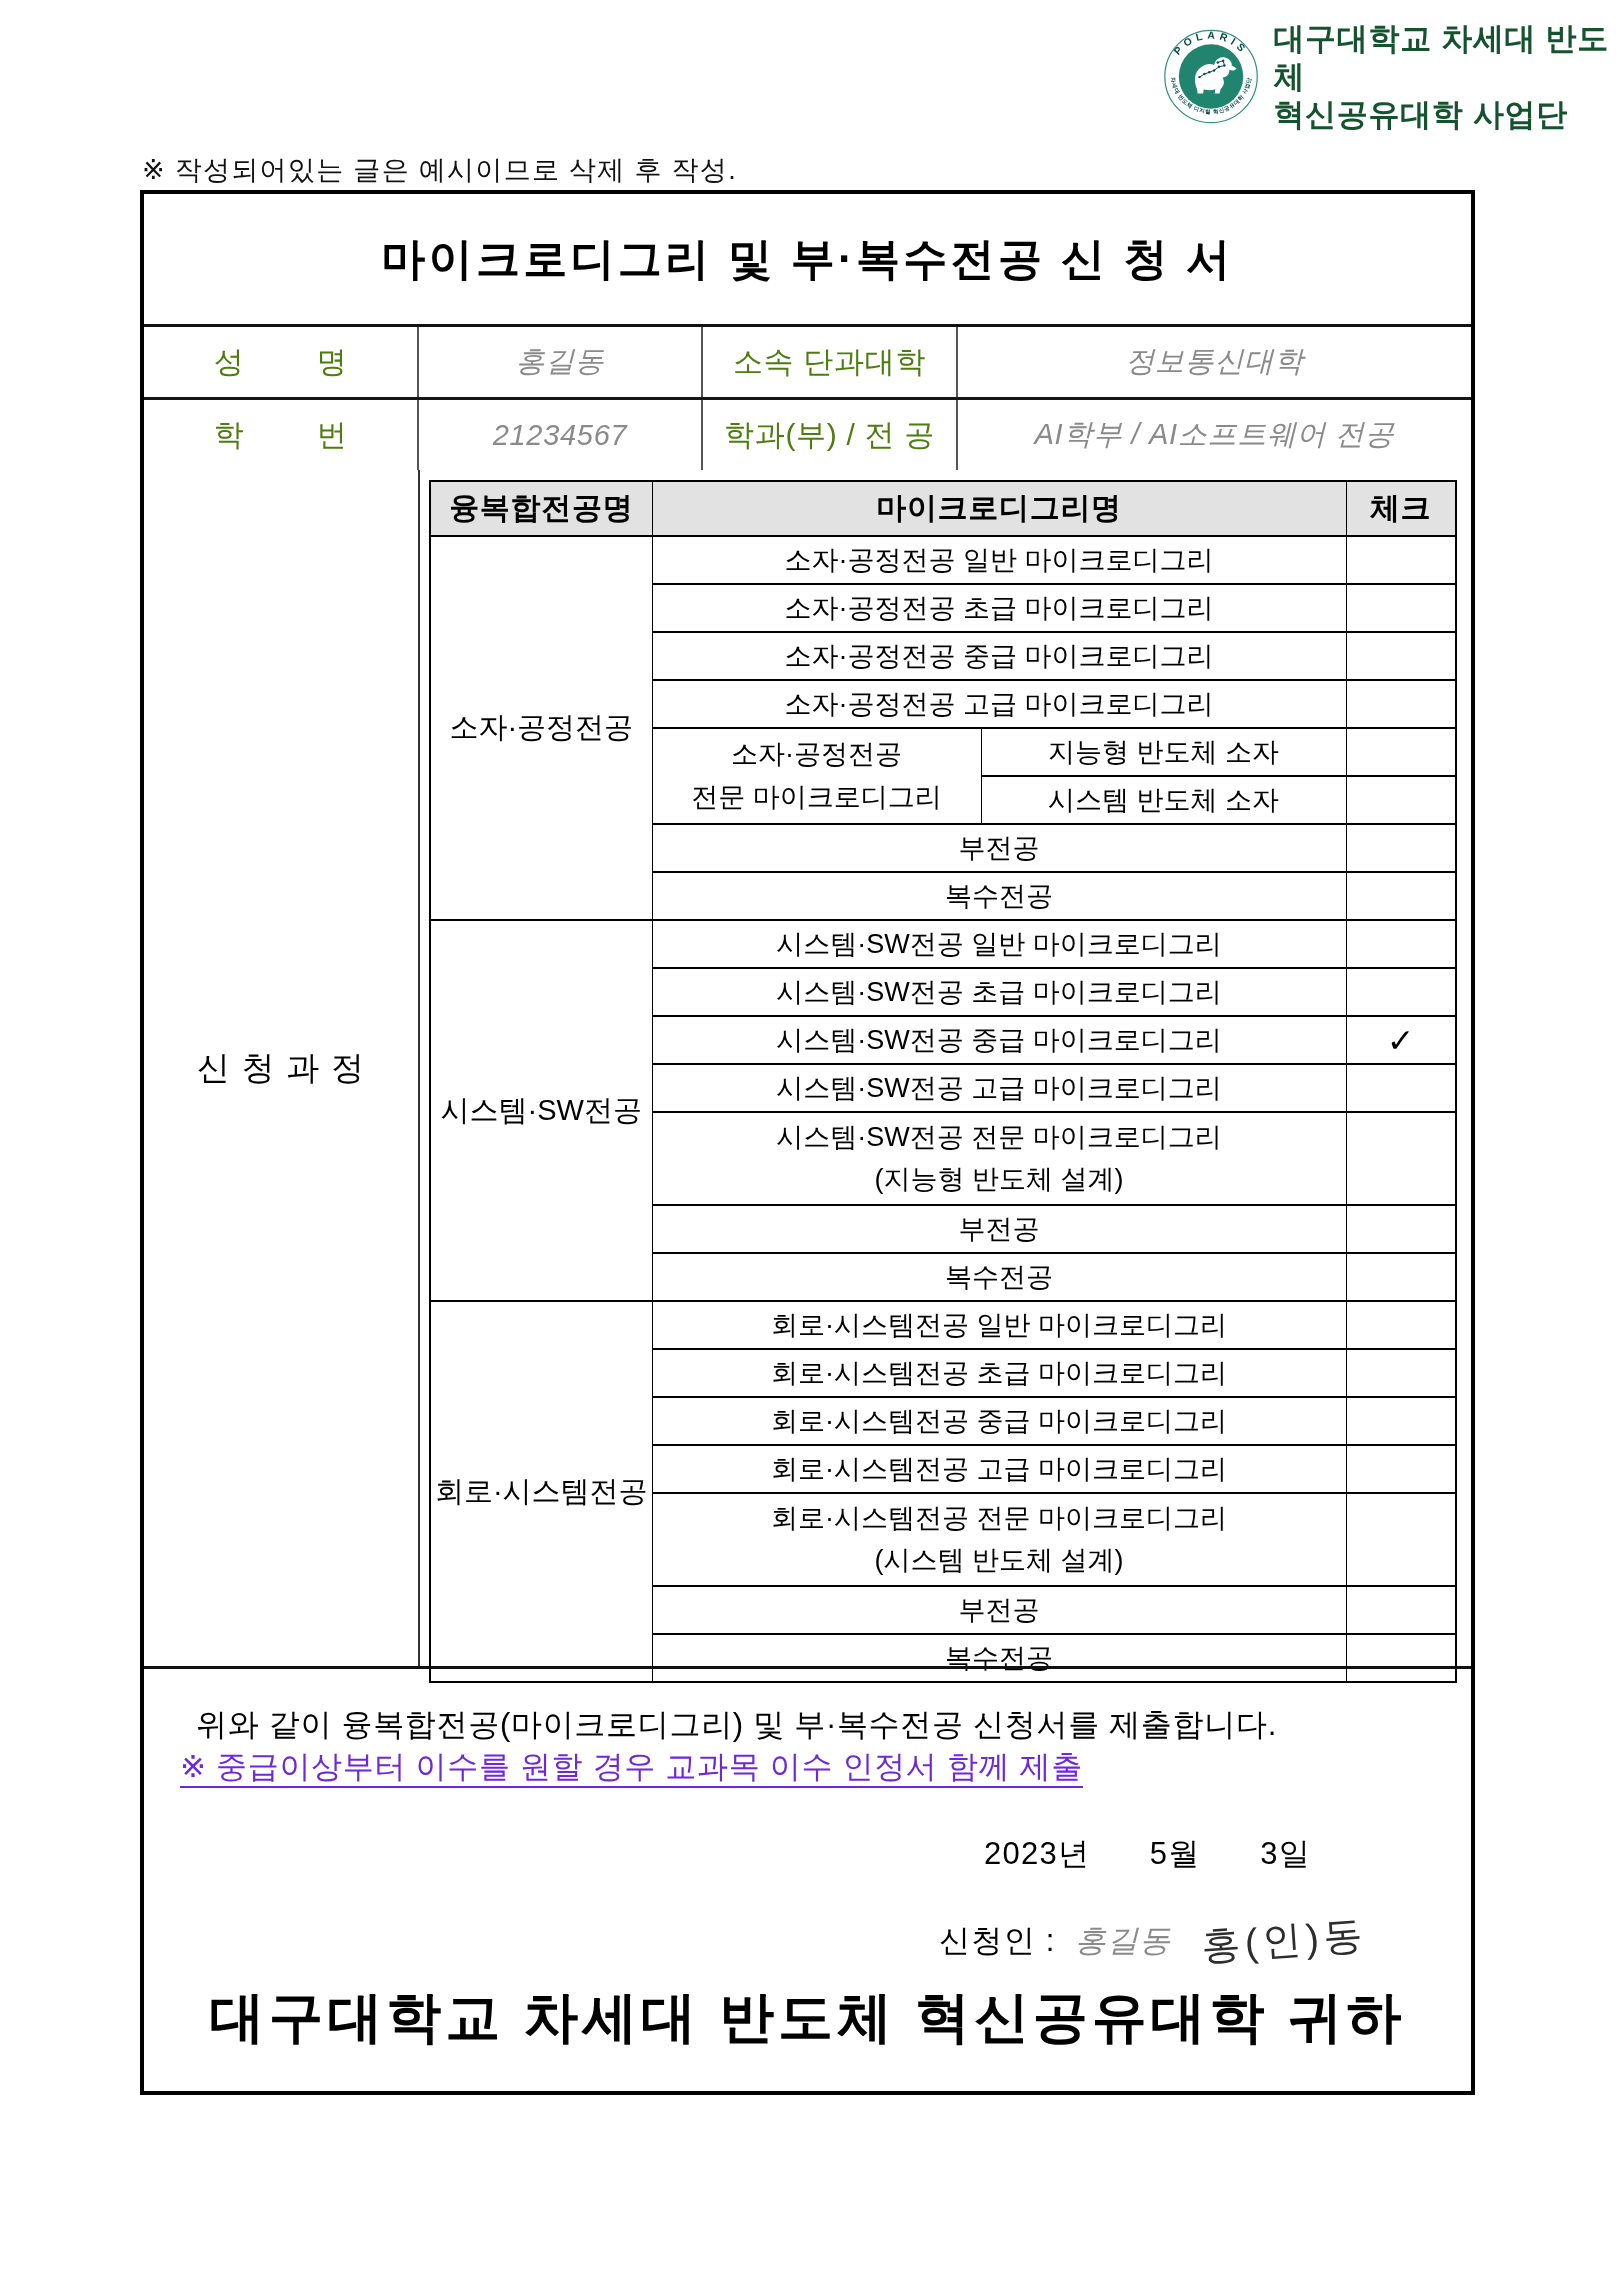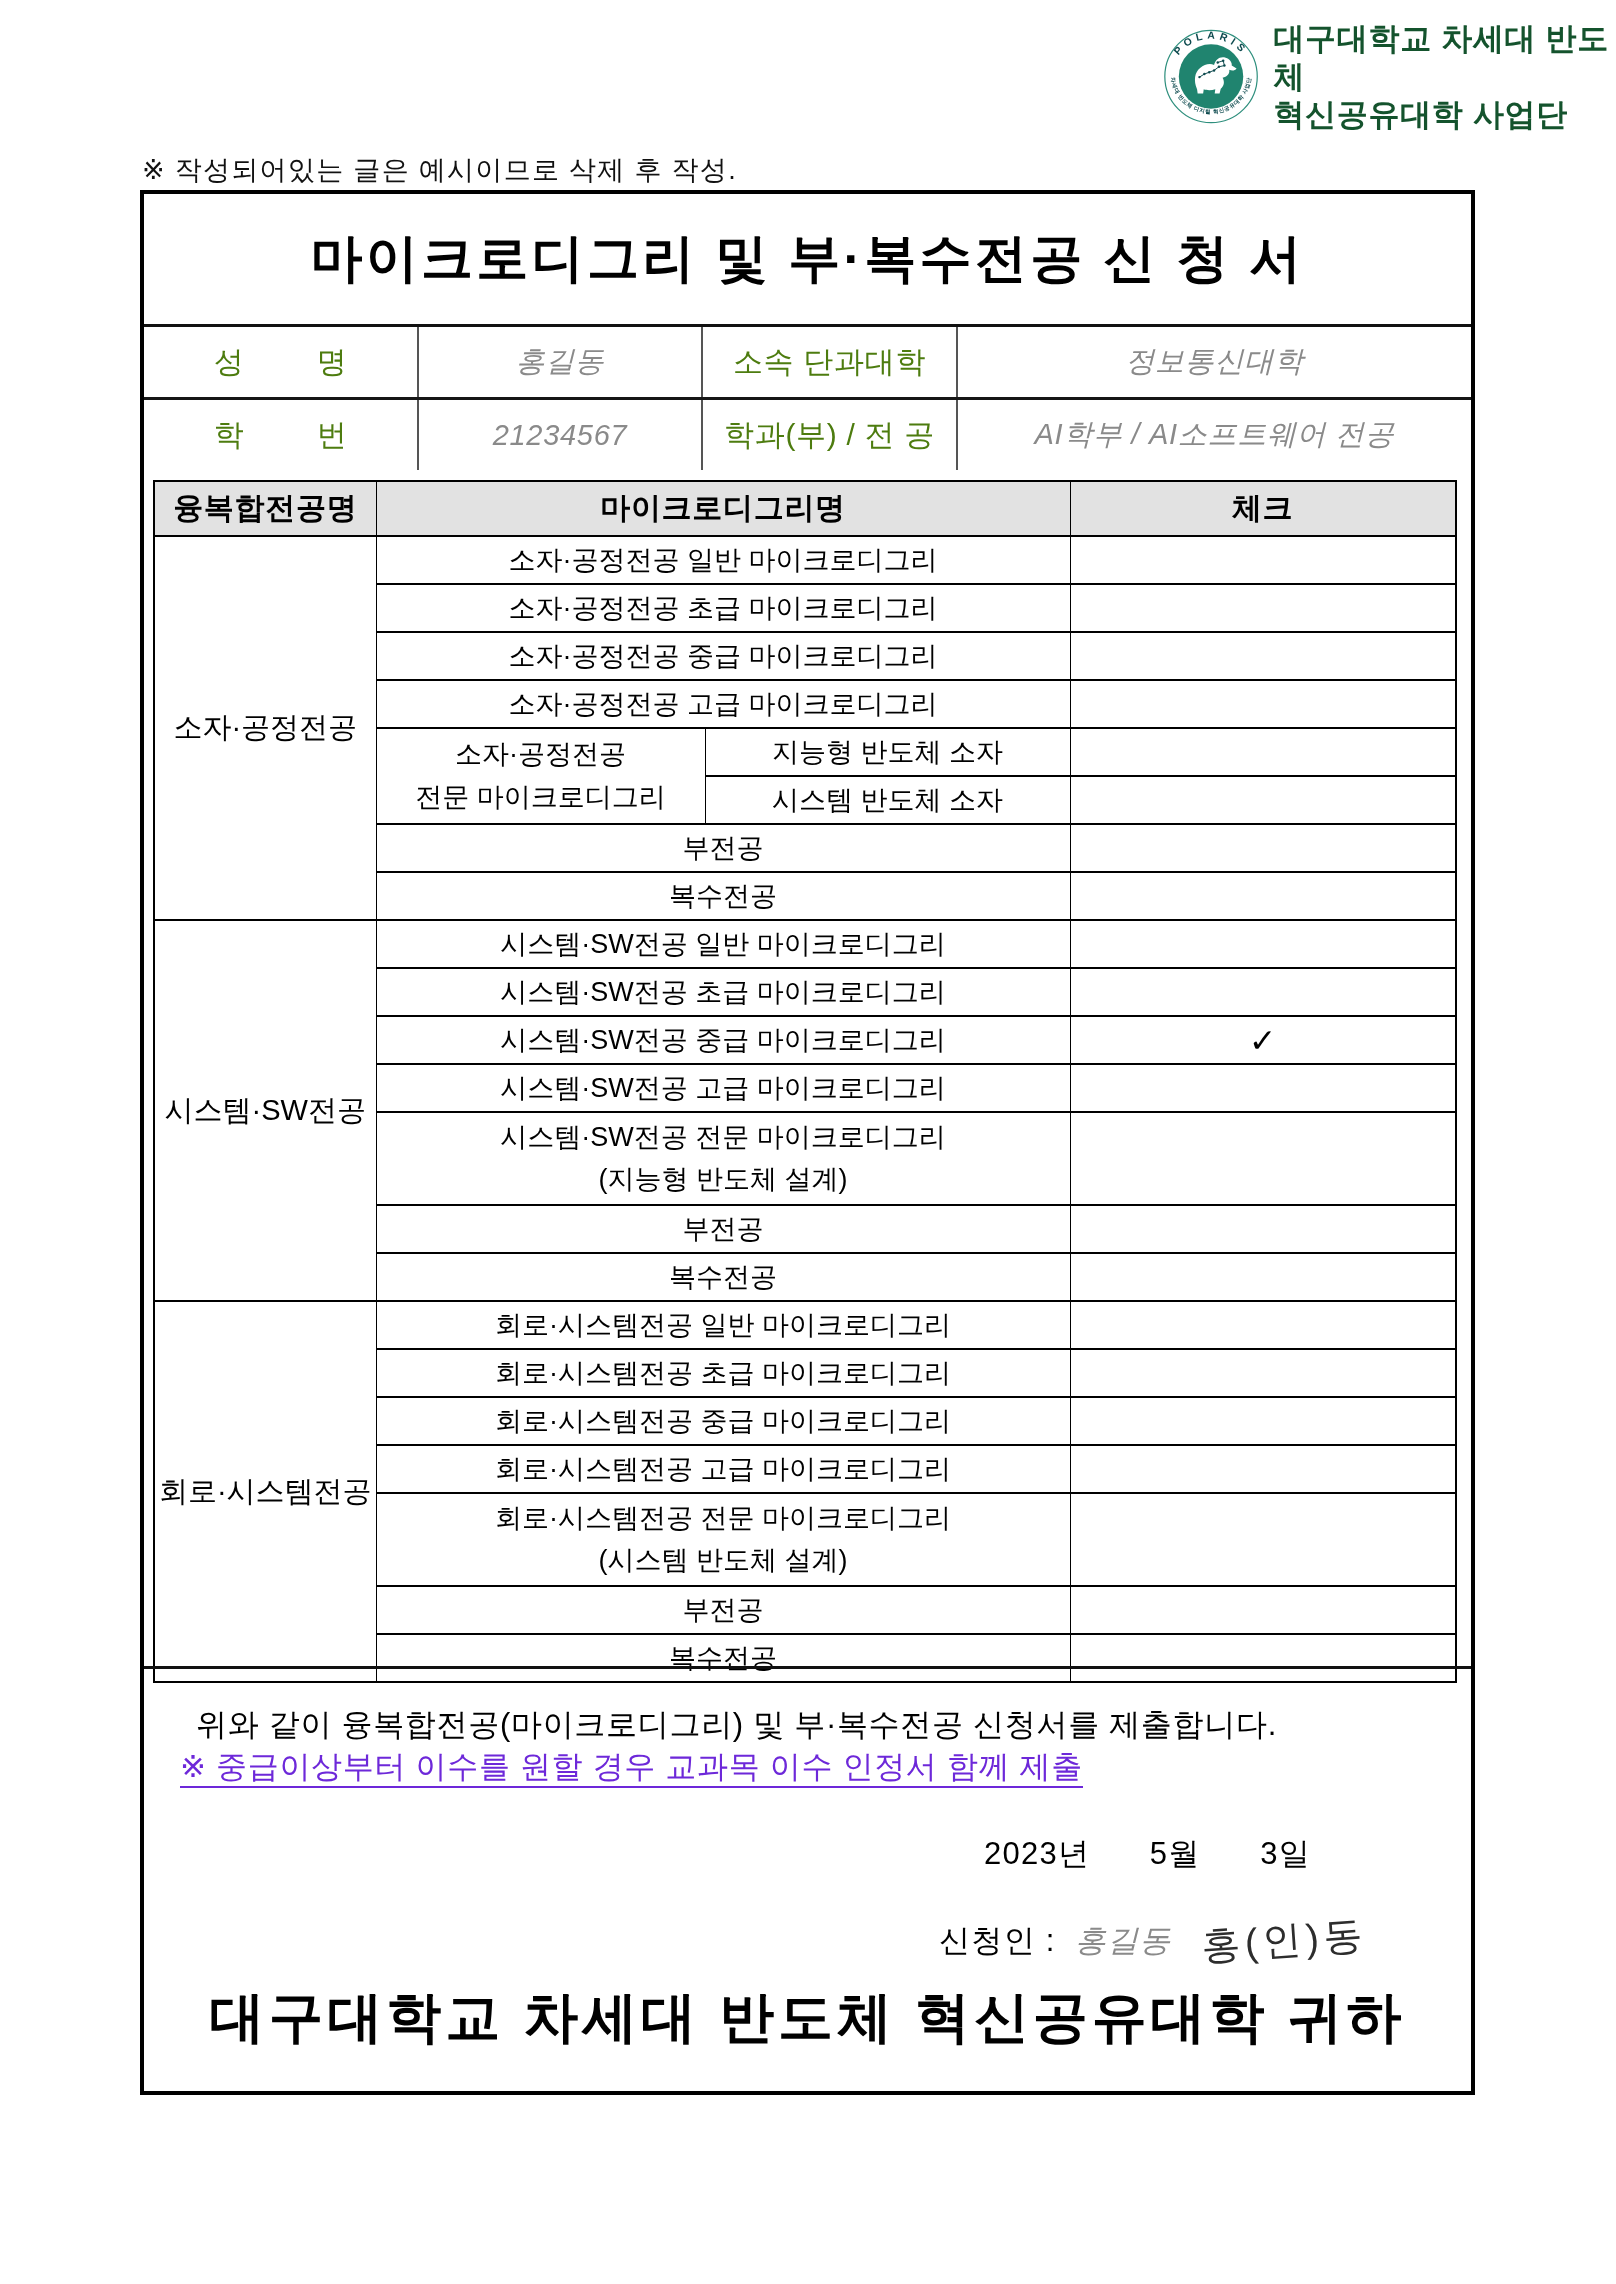--- a/index.html
+++ b/index.html
@@ -17,21 +17,21 @@
   .note{position:absolute;left:142px;top:152px;font-size:27px;letter-spacing:1.3px;color:#111;}
 
   
   .outer-box{
     position:absolute;left:140px;top:190px;width:1335px;height:1905px;
     border:4.6px solid #000;box-sizing:border-box;display:flex;flex-direction:column;background:#fff;
   }
 
   
   .title-row{height:130px;flex:0 0 auto;display:flex;align-items:center;justify-content:center;border-bottom:3.3px solid #111;}
-  .title-row h1{margin:10px;font-size:52px;font-weight:700;letter-spacing:3.3px;}
+  .title-row h1{margin:10px;font-size:44px;font-weight:700;letter-spacing:3.3px;}
 
   
   .form-table{width:100%;border-collapse:collapse;border-style:hidden;table-layout:fixed;flex:0 0 auto;}
   .form-table td{
     border:2px solid #555;border-top:3.3px solid #161616;border-bottom:3.3px solid #161616;
     height:68px;text-align:center;vertical-align:middle;
   }
   .flabel{font-size:30px;letter-spacing:0.7px;color:#4d7c0f;}
   .fvalue{font-size:29px;font-style:italic;color:#8a8a8a;letter-spacing:0.7px;}
 
@@ -134,20 +134,21 @@
         <tr>
           <td class="flabel pre">학        번</td>
           <td class="fvalue">21234567</td>
           <td class="flabel pre">학과(부) / 전 공</td>
           <td class="fvalue">AI학부  / AI소프트웨어 전공</td>
         </tr>
       </tbody>
     </table>
 
     <div class="apply-row">
+      <div class="apply-label pre">신 청 과 정</div>
       <div class="apply-wrap">
         <table class="apply-table">
           <colgroup>
               <col style="width:222px">
               <col style="width:329px">
               <col style="width:365px">
               <col>
             </colgroup>
           <thead>
             <tr>

